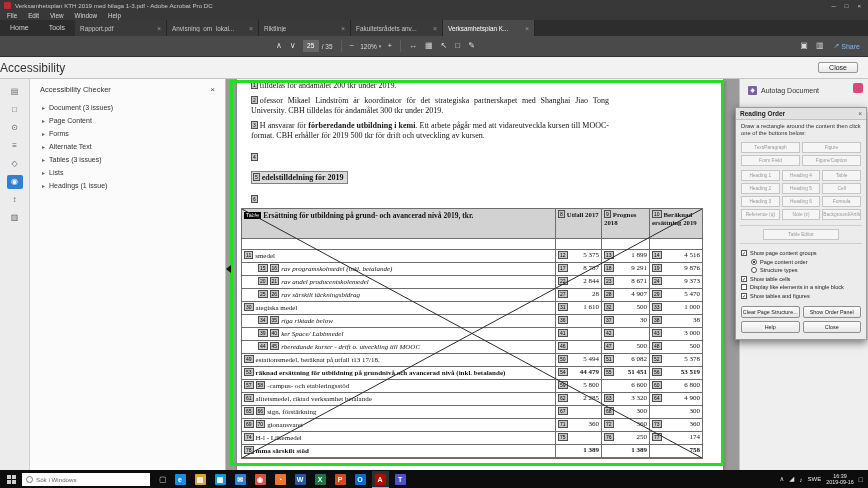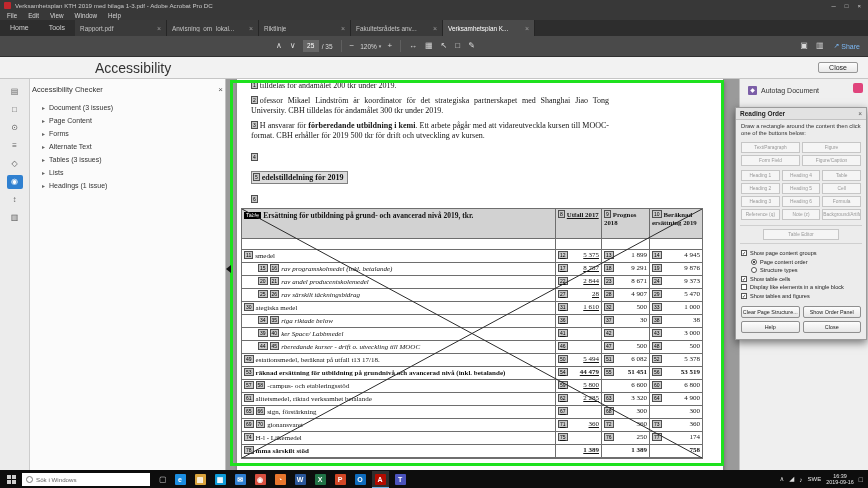--- a/index.html
+++ b/index.html
@@ -26,29 +26,29 @@
   .tb-group{display:flex;align-items:center;}
   .pagebox{background:#666;color:#fff;font-size:6.5px;line-height:12px;width:16px;text-align:center;margin:0 3px;}
   .pagetotal{color:#d8d8d8;font-size:6.5px;margin-right:4px;}
   .tbsep{width:1px;height:12px;background:#5f5f5f;margin:0 4px;}
   .zoombox{display:flex;align-items:center;color:#d8d8d8;font-size:6.5px;gap:2px;margin:0 2px;}
   .caret{font-size:5px;color:#c0c0c0;}
   .tb-right{margin-left:auto;display:flex;align-items:center;padding-right:8px;}
   .share{display:flex;align-items:center;gap:2px;color:#7cb8f4;font-size:7px;margin-left:6px;}
   
   .accessbar{position:absolute;left:0;top:57px;width:868px;height:22px;background:#f2f2f2;border-bottom:1px solid #c6c6c6;display:flex;align-items:center;box-sizing:border-box;z-index:5;}
-  .accesslabel{font-size:14px;color:#333;margin-left:95px;}
+  .accesslabel{font-size:12px;color:#333;}
   .closebtn{margin-left:auto;margin-right:10px;font-size:7px;color:#222;background:linear-gradient(#fdfdfd,#e8e8e8);border:1px solid #979797;border-radius:2px;padding:1px 10px;}
   
   .iconstrip{position:absolute;left:0;top:79px;width:30px;height:391px;background:#ececec;border-right:1px solid #cdcdcd;display:flex;flex-direction:column;align-items:center;padding-top:6px;gap:4px;box-sizing:border-box;}
   .sicon{width:16px;height:14px;color:#5a5a5a;font-size:8px;text-align:center;line-height:14px;}
   .sicon.active{background:#2f80d0;color:#fff;border-radius:2px;}
   
   .checker{position:absolute;left:30px;top:79px;width:196px;height:391px;background:#fbfbfb;border-right:1px solid #c2c2c2;box-sizing:border-box;}
-  .checker-head{display:flex;justify-content:space-between;align-items:center;padding:6px 2px;}
+  .checker-head{display:flex;justify-content:space-between;align-items:center;padding:6px 10px;}
   .checker-title{font-size:7.5px;color:#333;}
   .checker-close{font-size:8px;color:#555;}
   .checker-items{padding:4px 0 0 12px;display:flex;flex-direction:column;gap:6px;}
   .citem{display:flex;align-items:center;gap:4px;font-size:7px;color:#333;}
   .ccaret{font-size:6px;color:#666;}
   
   .docarea{position:absolute;left:226px;top:79px;width:513px;height:391px;background:#9a9a9a;overflow:hidden;}
   .page{position:absolute;left:11px;top:0;width:486px;height:391px;background:#fff;box-shadow:1px 2px 4px rgba(0,0,0,.35);padding:2px 20px 0 14px;box-sizing:border-box;overflow:hidden;}
   .greenrect{position:absolute;left:4px;top:1px;width:494px;height:386px;border:3px solid #1ee11e;z-index:40;pointer-events:none;box-sizing:border-box;}
   .splitL{position:absolute;left:0;top:186px;width:0;height:0;border-top:4px solid transparent;border-bottom:4px solid transparent;border-right:5px solid #111;z-index:45;}
@@ -56,21 +56,21 @@
   .rtag{display:inline-block;background:#c9c9c9;border:1px solid #4f4f4f;color:#000;font:5px/6px "Liberation Sans",sans-serif;padding:0 1px;margin-right:2px;vertical-align:1px;}
   .tagline{margin:2px 0;}
   .mheading{display:inline-block;font:bold 8px/11px "Liberation Serif",serif;background:#dcdcdc;border:1px solid #808080;padding:0 4px 0 1px;margin:2px 0;color:#141414;}
   
   .vtable{position:relative;width:462px;margin:2px 0 0 -10px;border:1px solid #6e6e6e;font-family:"Liberation Serif",serif;color:#141414;box-sizing:border-box;}
   .trow{display:flex;}
   .trow>div{border-right:1px solid #6e6e6e;border-bottom:1px solid #6e6e6e;box-sizing:border-box;}
   .trow>div:last-child{border-right:none;}
   .lcell{flex:1;padding:1px 2px;font-size:7px;line-height:8px;min-height:13px;}
   .vcell{display:flex;align-items:flex-start;padding:1px 2px;font-size:7px;line-height:8px;min-height:13px;}
-  .c1{width:46px;text-decoration:underline;} .c2{width:48px;justify-content:center;} .c3{width:52px;}
+  .c1{width:46px;} .c2{width:48px;justify-content:center;} .c3{width:52px;}
   .vcell .val{margin-left:auto;}
   .rowitalic .lcell{padding-left:16px;font-style:italic;}
   .rowbold .lcell,.rowbold .vcell{font-weight:bold;}
   .thead .titlecell{flex:1;background:#d2d2d2;font-weight:bold;font-size:7.5px;line-height:9px;padding:2px;}
   .thead .colhead{background:#d2d2d2;font-weight:bold;font-size:6.8px;line-height:7.5px;padding:1px 2px;min-height:30px;}
   .spacer>div{min-height:11px;}
   .blacktag{display:inline-block;background:#000;color:#fff;font:5.5px/7px "Liberation Sans",sans-serif;padding:0 2px;margin-right:2px;vertical-align:1px;}
   .xover{position:absolute;left:0;top:0;width:100%;height:100%;pointer-events:none;}
   
   .rightpanel{position:absolute;left:739px;top:79px;width:129px;height:391px;background:#efefef;border-left:1px solid #c2c2c2;box-sizing:border-box;}
@@ -275,21 +275,21 @@
             <div class="vcell c1">
               <span class="rtag">12</span>
               <span class="val">5 375</span>
             </div>
             <div class="vcell c2">
               <span class="rtag">13</span>
               <span class="val">1 899</span>
             </div>
             <div class="vcell c3">
               <span class="rtag">14</span>
-              <span class="val">4 945</span>
+              <span class="val">4 516</span>
             </div>
           </div>
           <div class="trow rowitalic">
             <div class="lcell"><span class="rtag">15</span><span class="rtag">16</span><span>rav programskolmedel (inkl. betalande)</span></div>
             <div class="vcell c1">
               <span class="rtag">17</span>
               <span class="val">8 787</span>
             </div>
             <div class="vcell c2">
               <span class="rtag">18</span>

